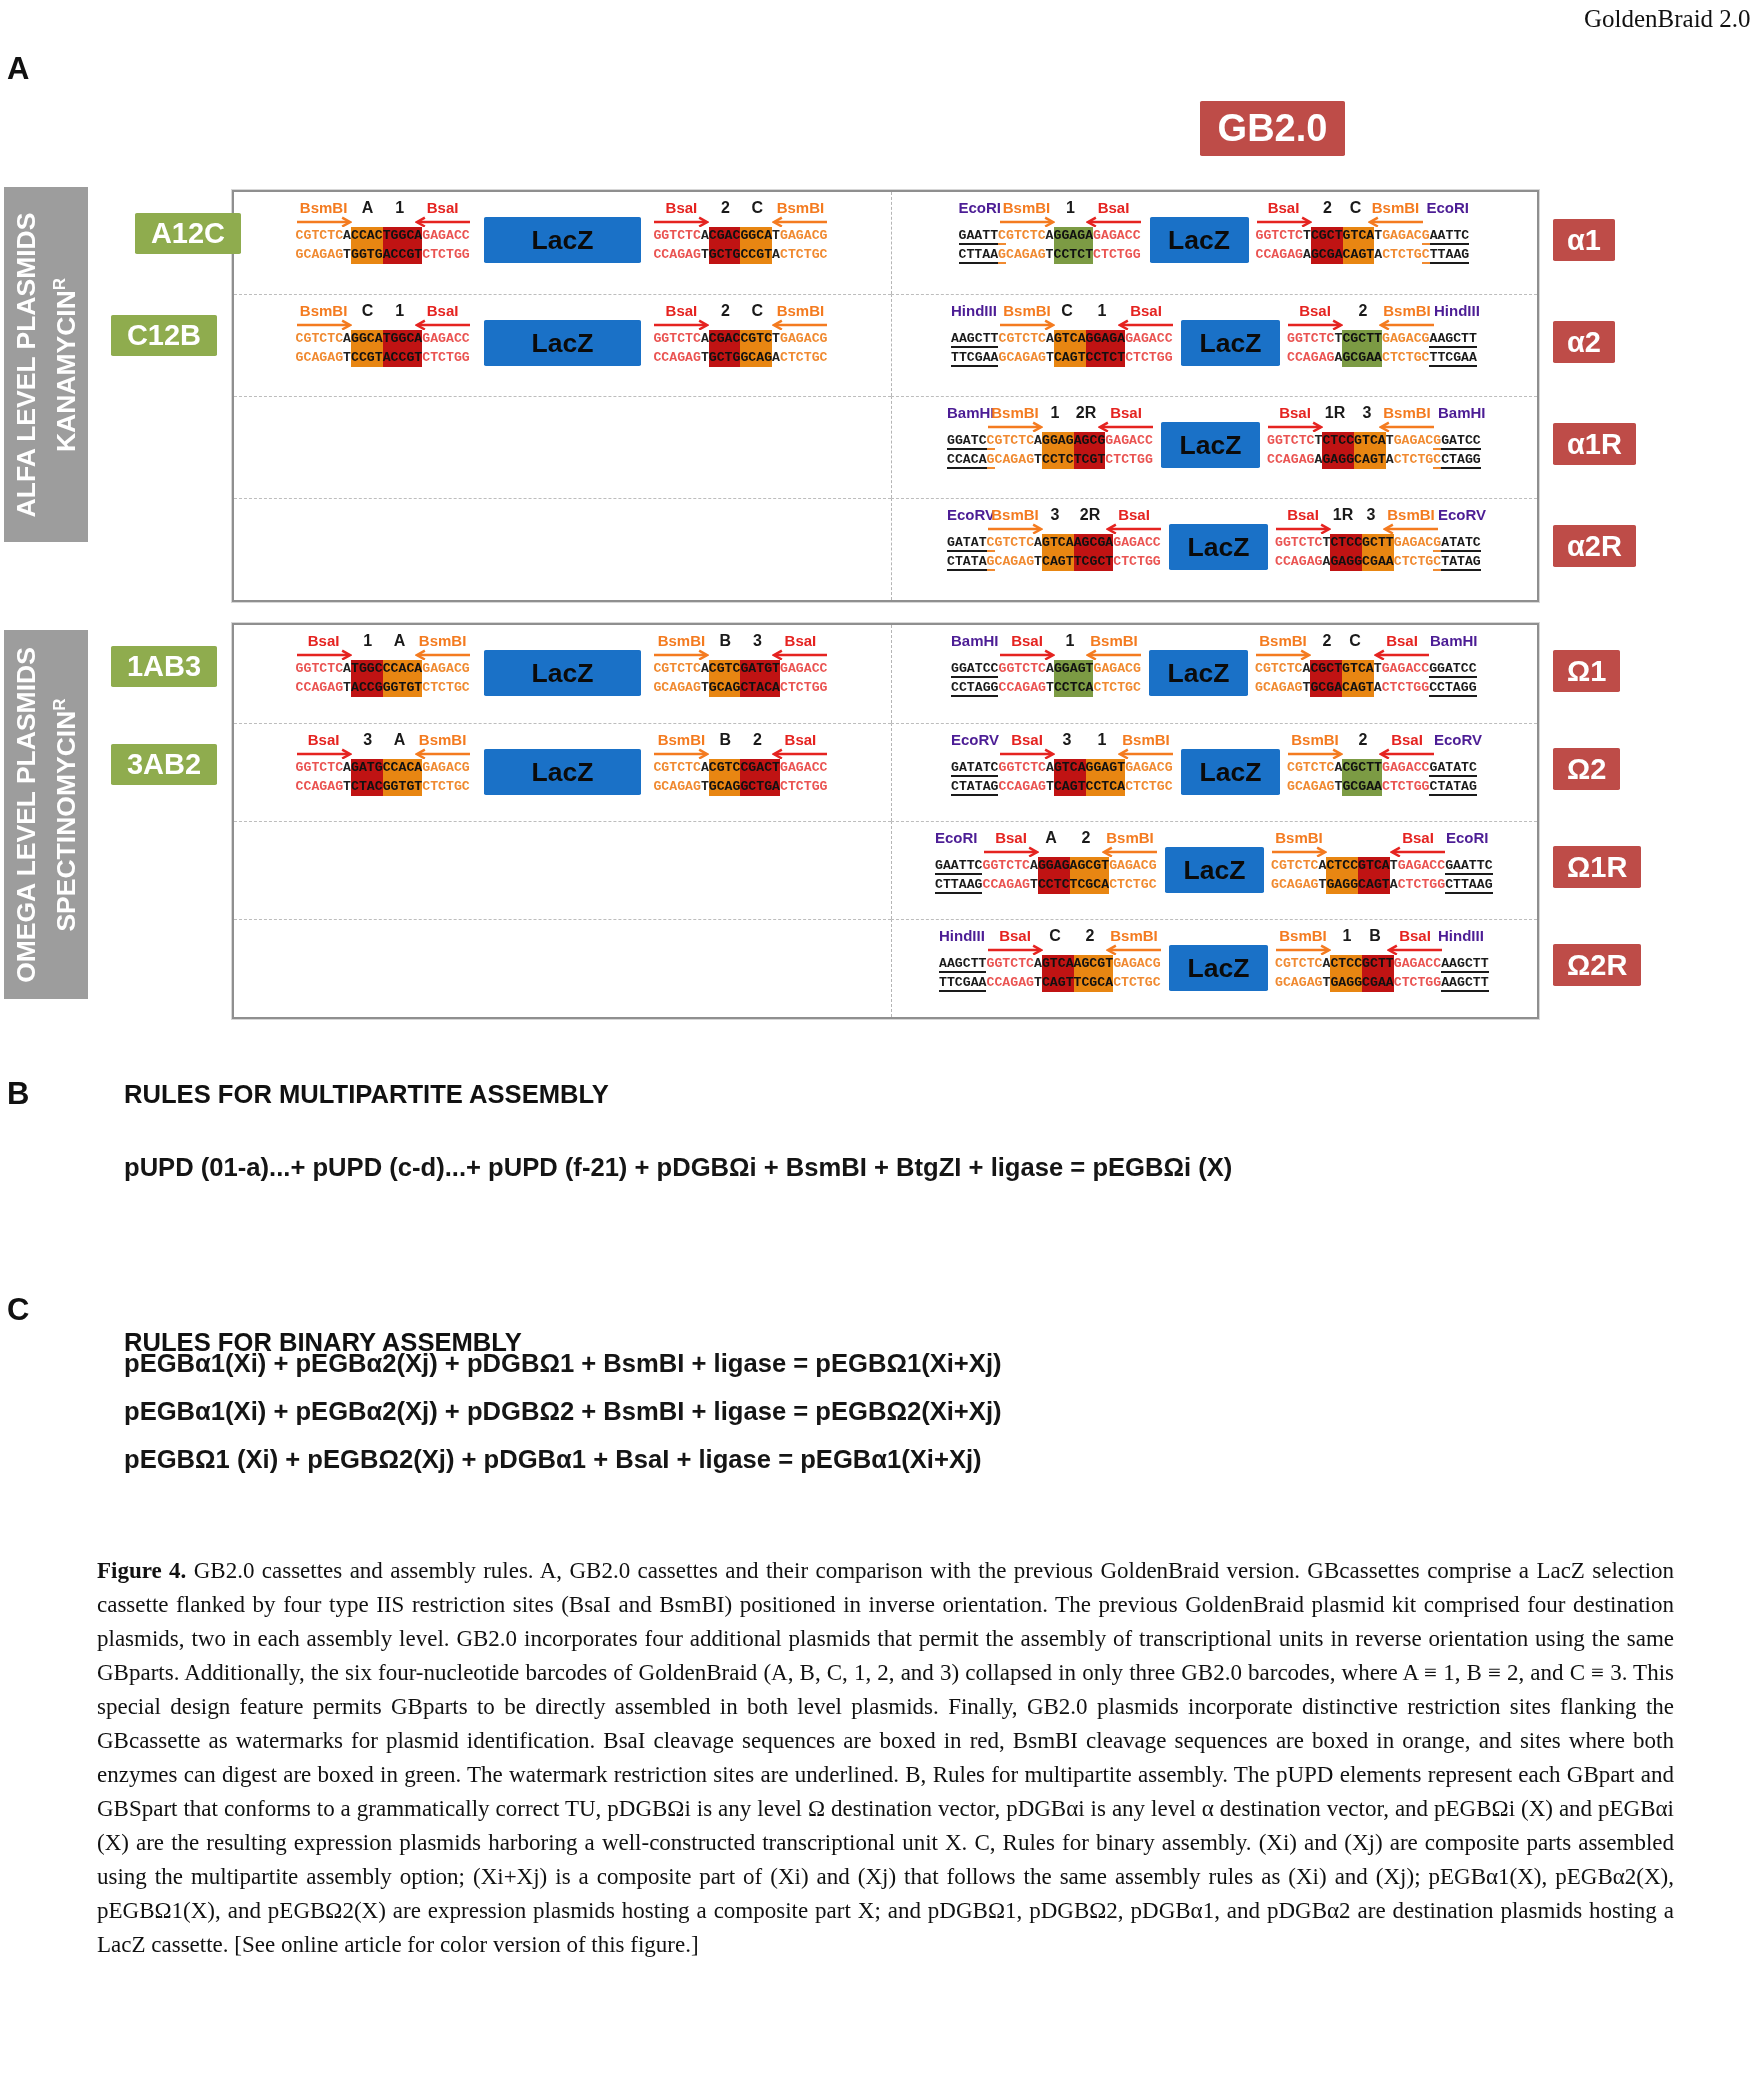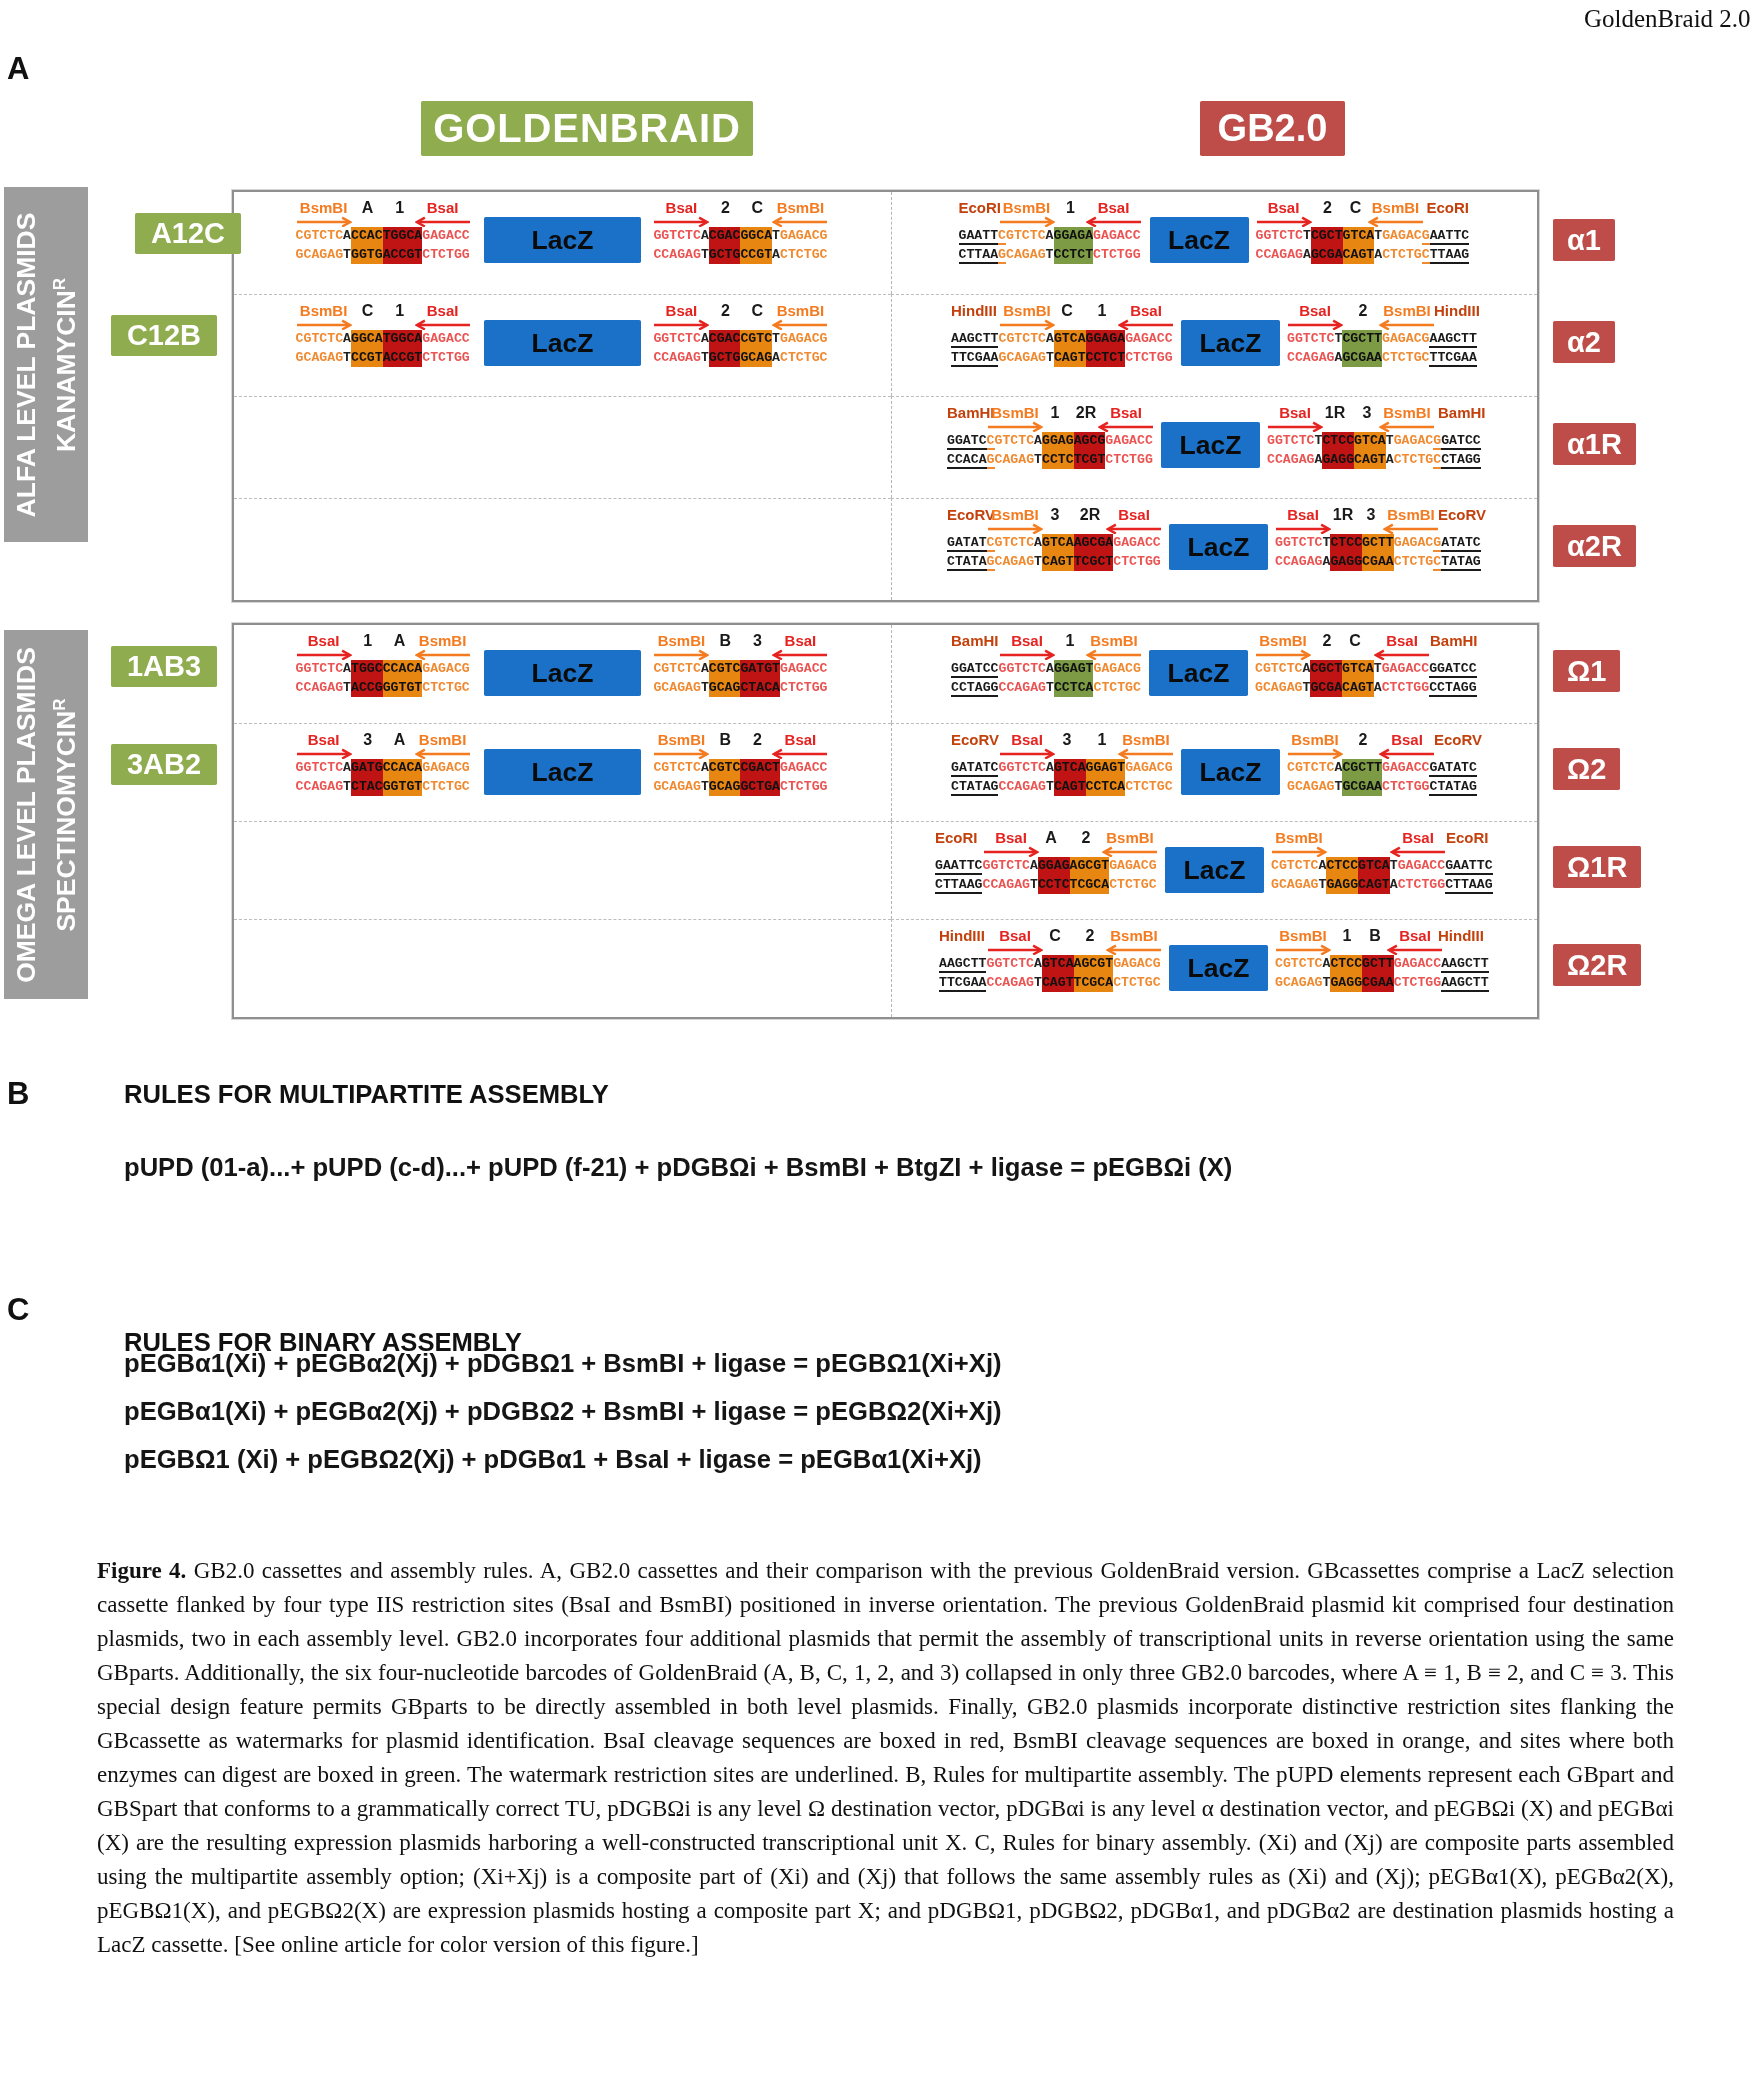--- a/index.html
+++ b/index.html
@@ -26,21 +26,21 @@
   .cassette.gb{gap:12.4px;}
   .cassette.gb2{gap:7px;}
   .lacz{height:46px;background:#1A71C7;color:#0b0b0b;font-weight:bold;font-size:26.5px;display:flex;align-items:center;justify-content:center;border-radius:1.8px;margin-bottom:0.9px;}
   .flank{position:relative;}
   .fheader{position:relative;height:35px;}
   .enz{position:absolute;bottom:0;display:flex;flex-direction:column;align-items:center;}
   .elbl{font-weight:bold;font-size:15px;line-height:15px;white-space:nowrap;}
   .lab-o{color:#F47B20;}
   .lab-r{color:#E52320;}
   .code{position:absolute;top:8px;transform:translateX(-50%);font-weight:bold;font-size:16px;line-height:16px;color:#1a1a1a;}
-  .enzk{position:absolute;top:8px;font-weight:bold;font-size:15px;line-height:16px;color:#c2410c;white-space:nowrap;}
+  .enzk{position:absolute;top:8px;font-weight:bold;font-size:15px;line-height:16px;color:#4c1d95;white-space:nowrap;}
   .seq{font-family:Liberation Mono, monospace;font-weight:bold;font-size:13.2px;line-height:18.5px;white-space:nowrap;}
   .s-o{color:#F08A31;}
   .s-r{color:#EA5452;}
   .s-k{color:#222;}
   .s-ku{color:#1a1a1a;border-bottom:2.6px solid #1a1a1a;}
   .s-ou{color:#F08A31;border-bottom:2.6px solid #F08A31;}
   .s-bo,.s-br,.s-bg{display:inline-block;line-height:18.5px;color:#111;}
   .s-bo{background:#E88612;}
   .s-br{background:#C01313;}
   .s-bg{background:#7C9B44;}
@@ -57,21 +57,20 @@
   #linesC{top:1339px;}
   #caption{position:absolute;left:97px;top:1554px;width:1577px;margin:0;font-family:"Liberation Serif",serif;font-size:23px;line-height:34px;text-align:justify;color:#111;}
   #caption b{font-size:23px;}
 </style>
 </head>
 <body>
 
 <div id="fig">
   <div class="journal">GoldenBraid 2.0</div>
   <div class="seclabel" id="labA">A</div>
-  <div class="hbadge" id="gbHeader">GOLDENBRAID</div>
   <div class="hbadge" id="gb2Header">GB2.0</div>
 
   <div class="sidebar" id="sbAlfa">
     <div class="vtext"><span>ALFA LEVEL PLASMIDS</span><br><span>KANAMYCIN</span><sup>R</sup></div>
   </div>
   <div class="sidebar" id="sbOmega">
     <div class="vtext"><span>OMEGA LEVEL PLASMIDS</span><br><span>SPECTINOMYCIN</span><sup>R</sup></div>
   </div>
 
   <div class="panel" id="panelAlfa" style="grid-auto-rows: 102px;">

